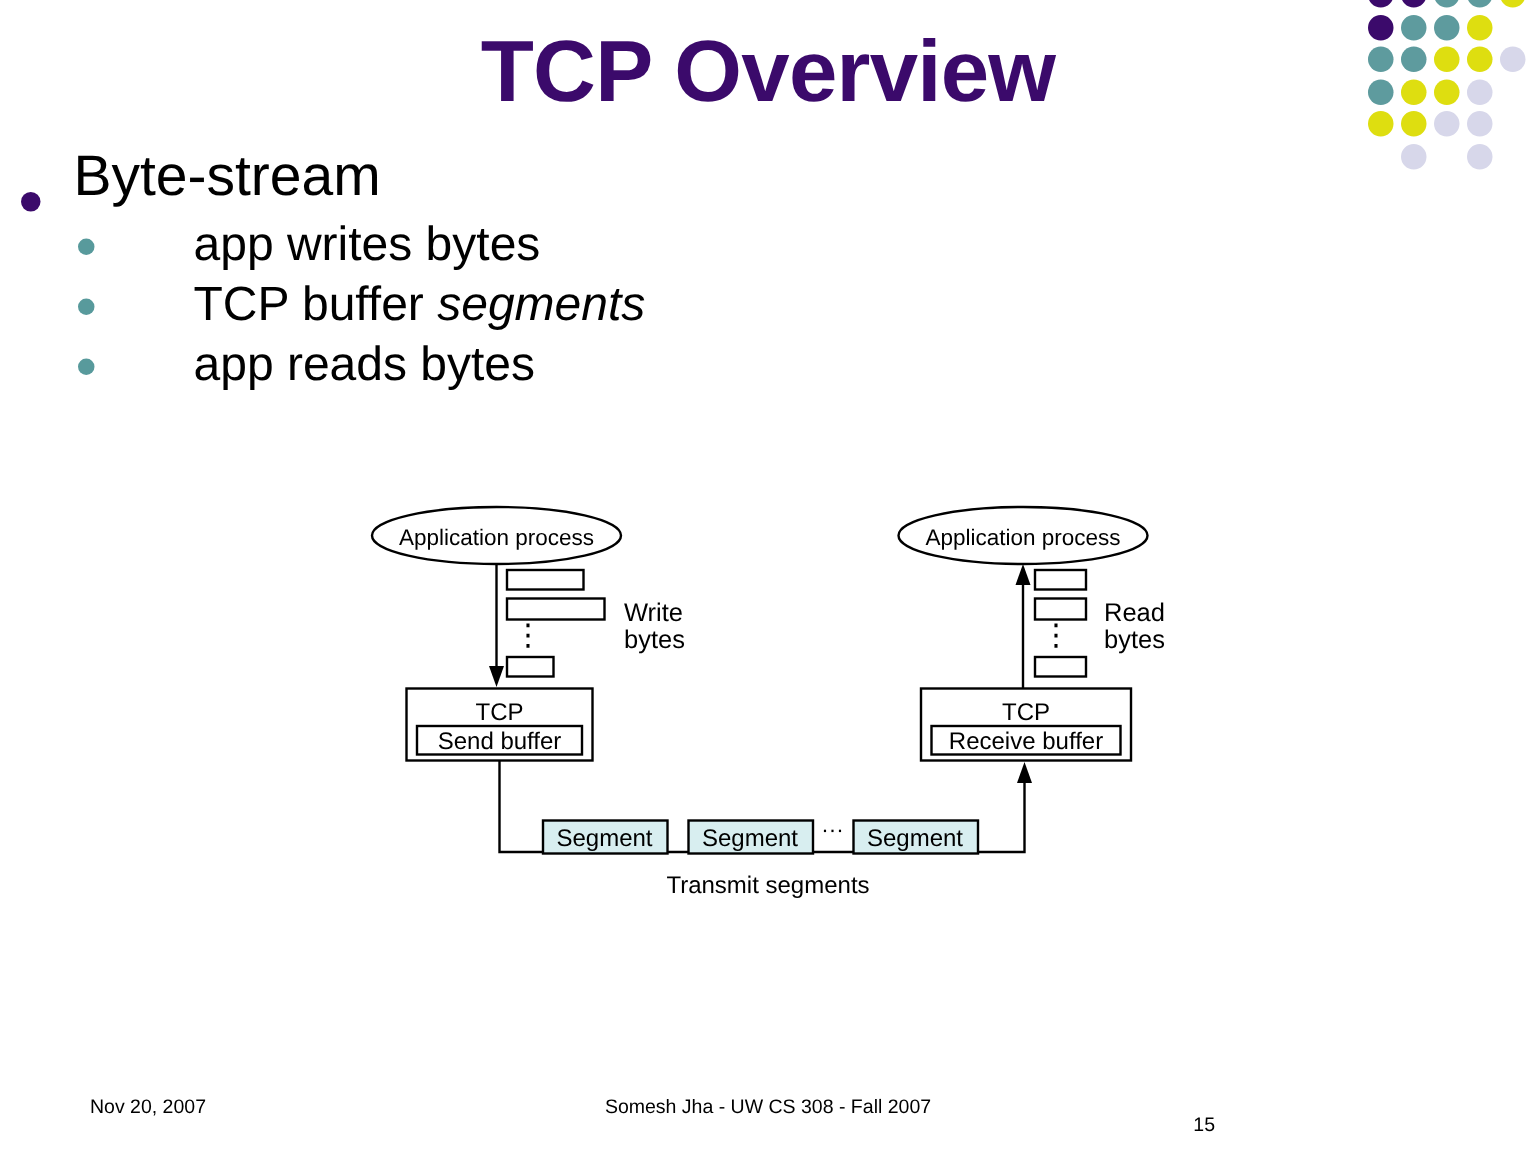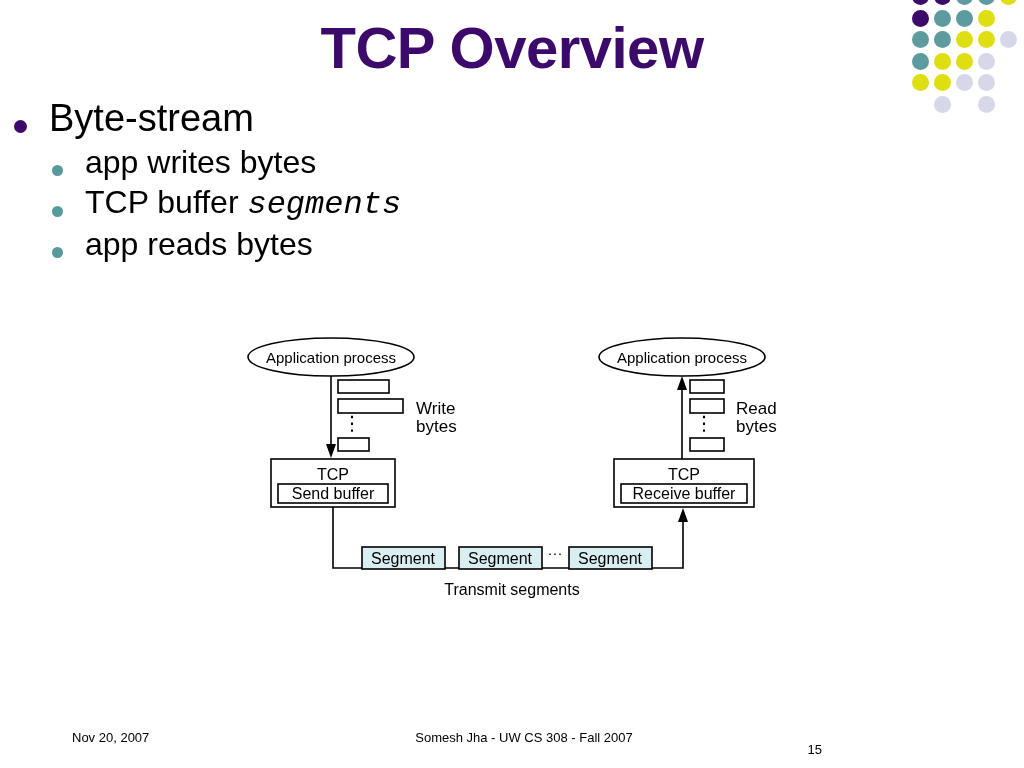--- a/index.html
+++ b/index.html
@@ -39,65 +39,65 @@
     letter-spacing: -0.5px;
   }
 
   
   #bullets {
     position: absolute;
     top: 96px; left: 14px;
     width: 720px;
   }
   .b1 {
-    display: flex; align-items: center;
+    display: flex; align-items: flex-end;
     margin-bottom: 2px;
   }
   .b1 .bullet-mark {
     width: 13px; height: 13px; border-radius: 50%;
     background: #3b0a6b;
     margin-top: 16px; margin-right: 22px;
     flex: 0 0 auto;
   }
   .b1 .b-text {
     font-size: 38px; color: #000000; line-height: 1.18;
   }
   .b2 {
-    display: flex; align-items: center;
-    margin-left: 38px; margin-bottom: 1px;
+    display: flex; align-items: flex-start;
+    margin-left: 38px; margin-bottom: 1px; gap: 44px;
   }
   .b2 .bullet-mark {
     width: 11px; height: 11px; border-radius: 50%;
     background: #589a9c;
     margin-top: 16px; margin-right: 22px;
     flex: 0 0 auto;
   }
   .b2 .b-text {
     font-size: 32px; color: #000000; line-height: 1.22;
   }
-  .ital { font-style: italic; font-family: Liberation Mono, monospace; }
+  .ital { font-style: italic; }
 
   
   #diagram {
     position: absolute;
     top: 332px; left: 232px;
     width: 560px; height: 272px;
   }
   #diagram svg { display: block; }
   .dtext {
     font-family: "Liberation Sans", sans-serif;
     fill: #000000;
   }
 
   
   #footer {
     position: absolute;
     left: 0; top: 730px; width: 872px;
     height: 22px;
-    font-size: 13px; color: #000000; margin-left: 12px;
+    font-size: 13px; color: #000000;
   }
   #footer .f-left  { position: absolute; left: 60px;  top: 0; }
   #footer .f-mid   { position: absolute; left: 0; top: 0; width: 1024px; text-align: center; }
   #footer .f-right { position: absolute; right: 62px; top: 12px; }
 </style>
 </head>
 <body>
 
 <div id="slide">
 

